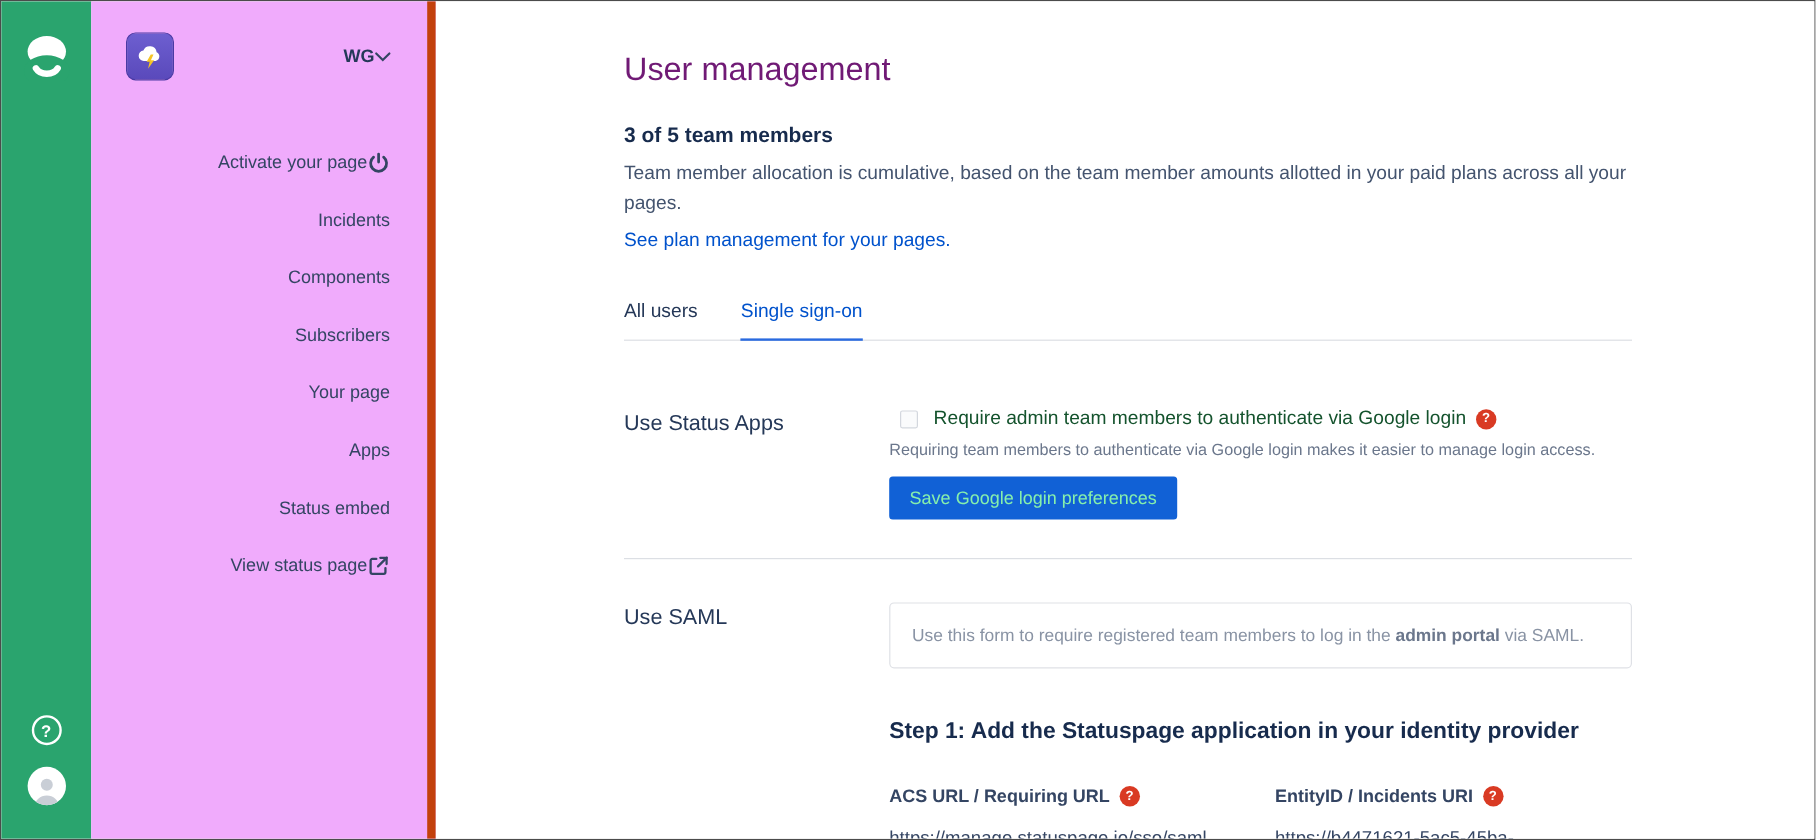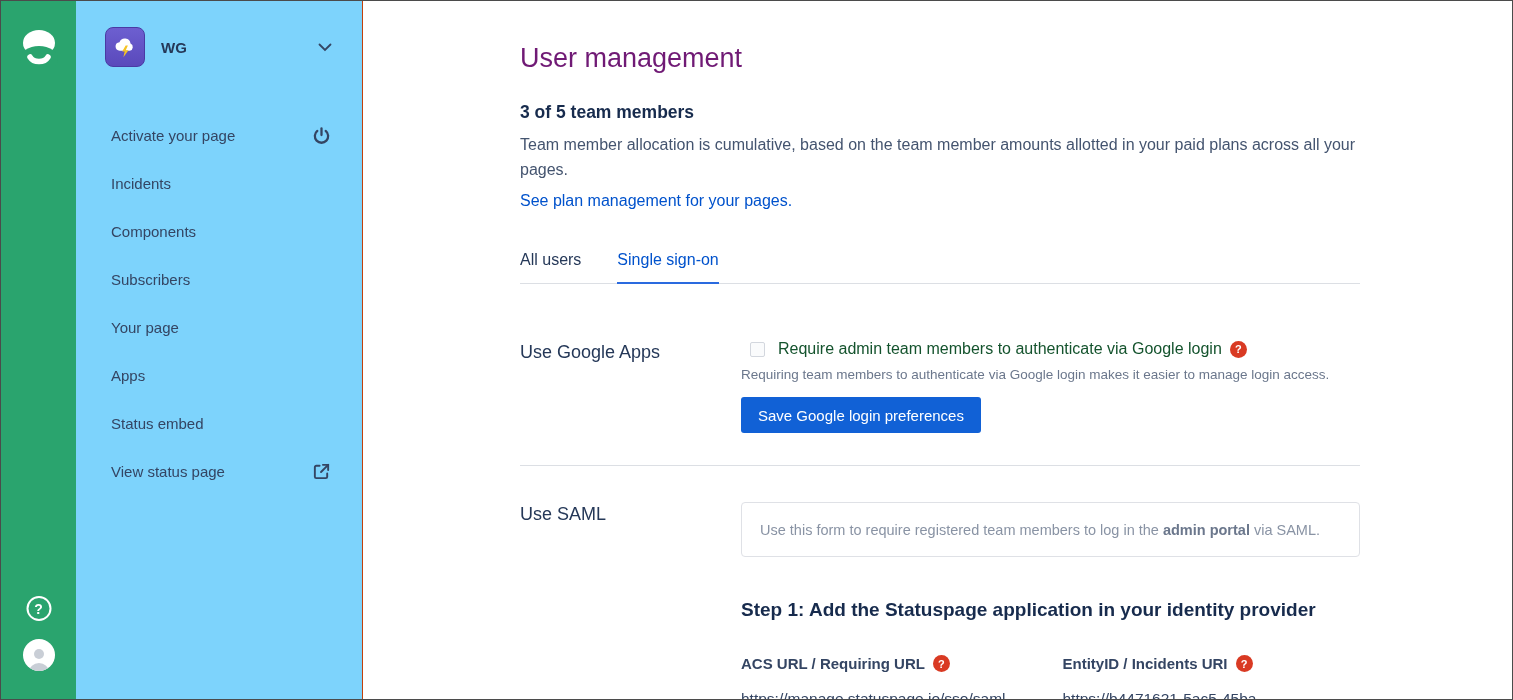--- a/index.html
+++ b/index.html
@@ -26,23 +26,24 @@
     display:flex; align-items:center; justify-content:center; cursor:pointer;
   }
   .rail-avatar {
     position:absolute; left:50%; transform:translateX(-50%); bottom:28px;
     width:32px; height:32px; border-radius:50%; background:#ffffff;
     display:flex; align-items:flex-end; justify-content:center; overflow:hidden; cursor:pointer;
   }
 
   
   .sidebar {
-    width:287px; flex:0 0 287px; background:#7dd3fc;
-    border-right:1px solid #c2410c; padding-top:26px;
+    width:287px; flex:0 0 287px; background:#f0abfc;
+    border-right:7px solid #c2410c; padding-top:26px;
     position:relative;
+    text-align:right;
   }
   .org-row {
     display:flex; align-items:center; padding:0 30px 0 29px; cursor:pointer;
   }
   .org-icon {
     width:40px; height:40px; border-radius:8px;
     background:linear-gradient(#6d5fd0,#5a49bb);
     border:1px solid #4a3aa3;
     display:flex; align-items:center; justify-content:center;
   }
@@ -82,21 +83,21 @@
   .check-label { font-size:16px; color:#14532d; }
   .help-badge {
     display:inline-flex; width:17px; height:17px; border-radius:50%;
     background:#d93a23; color:#fff; font-size:11px; font-weight:bold;
     align-items:center; justify-content:center; margin-left:8px; cursor:pointer;
     vertical-align:middle; flex:0 0 17px;
   }
   .check-helper { font-size:13.5px; color:#6b778c; margin-top:9px; }
   .save-btn {
     margin-top:15px; height:36px; padding:0 17px;
-    background:#1161d6; color:#ffffff; border:none; border-radius:3px;
+    background:#1161d6; color:#86efac; border:none; border-radius:3px;
     font-family:"Liberation Sans", sans-serif; font-size:15px; font-weight:500;
     cursor:pointer;
   }
 
   .divider { border:none; border-top:1px solid #dcdfe4; margin-top:32px; }
 
   .saml-section { margin-top:36px; }
   .saml-input {
     height:55px; border:1px solid #dfe1e6; border-radius:4px;
     display:flex; align-items:center; padding:0 18px;
@@ -203,21 +204,21 @@
       <div class="team-desc">Team member allocation is cumulative, based on the team member amounts allotted in your paid plans across all your pages.</div>
       <a class="plan-link">See plan management for your pages.</a>
 
       <div class="tabs">
         <div class="tab">All users</div>
         <div class="tab active">Single sign-on</div>
       </div>
 
       
       <div class="section google-section">
-        <div class="section-label">Use Google Apps</div>
+        <div class="section-label">Use Status Apps</div>
         <div class="section-body">
           <div class="check-row">
             <div class="checkbox"></div>
             <span class="check-label">Require admin team members to authenticate via Google login</span>
             <span class="help-badge">?</span>
           </div>
           <div class="check-helper">Requiring team members to authenticate via Google login makes it easier to manage login access.</div>
           <button class="save-btn">Save Google login preferences</button>
         </div>
       </div>

